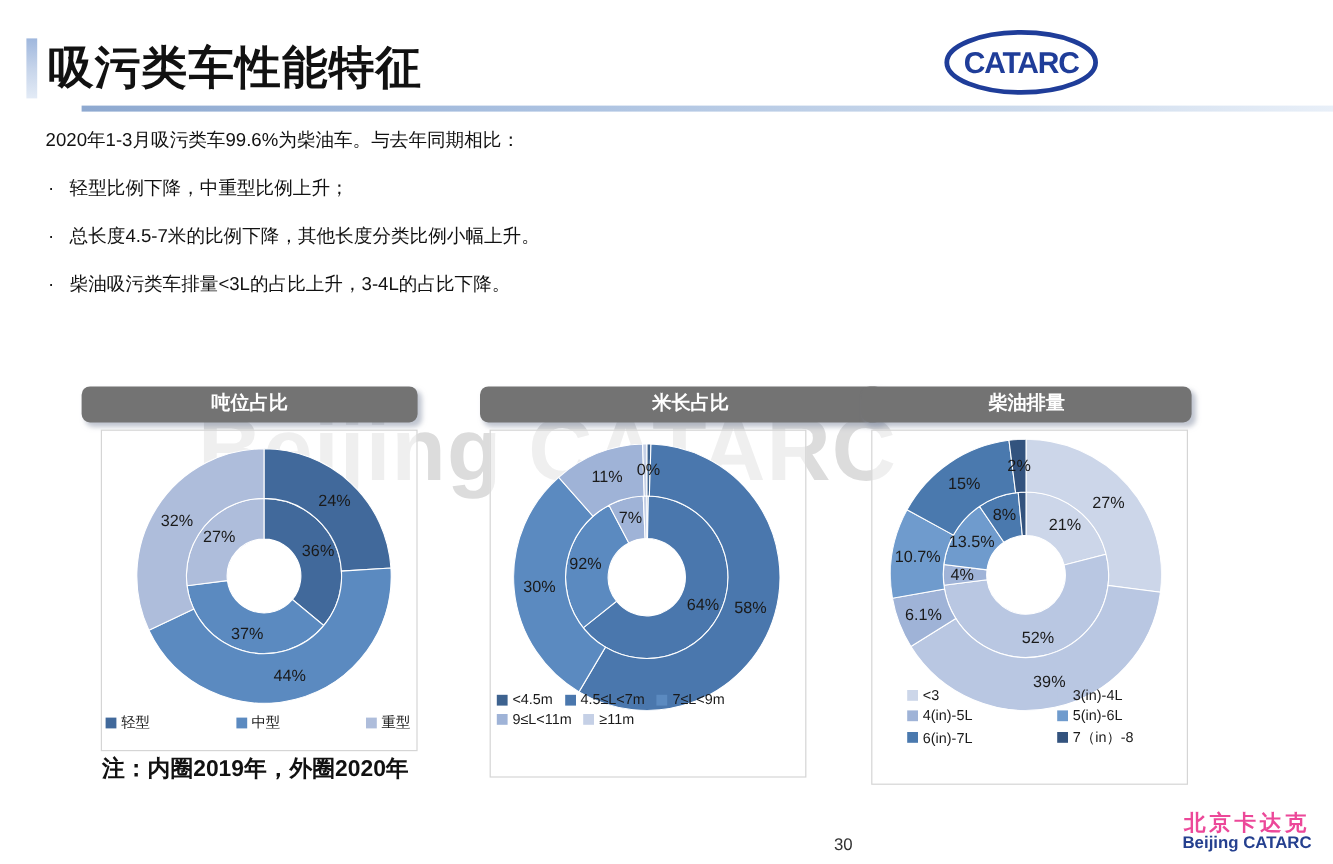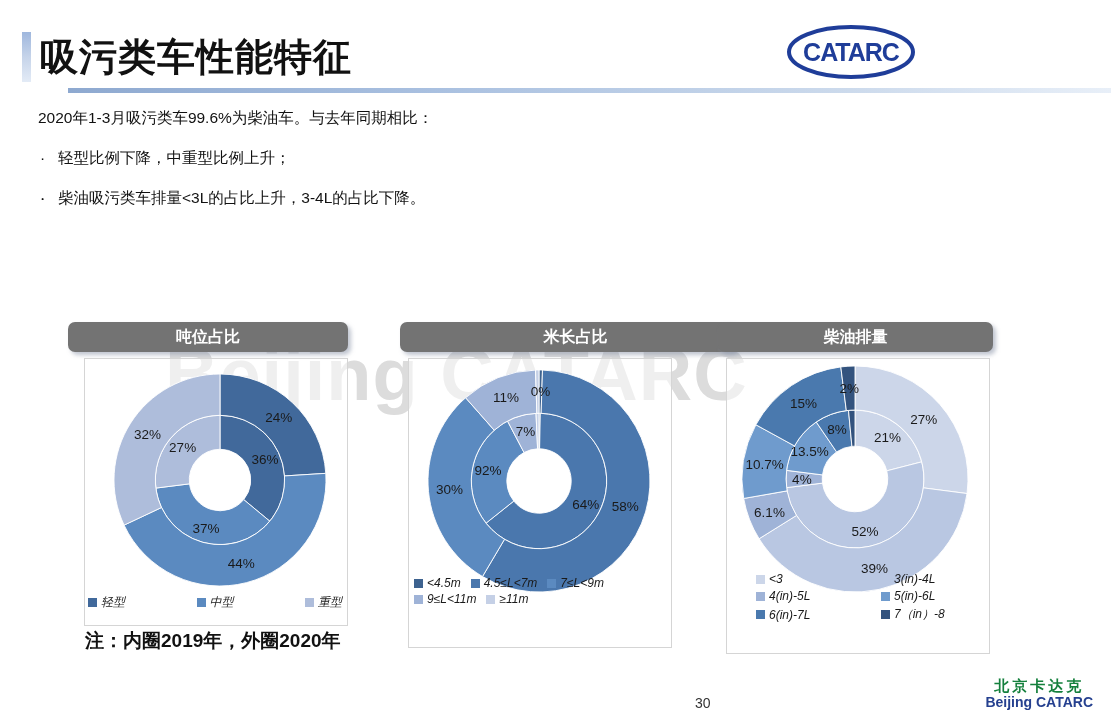--- a/index.html
+++ b/index.html
@@ -52,29 +52,29 @@
   }
   .donut-wrap{position:absolute;}
   .donut{width:100%;height:100%;display:block;}
   .dlabel{
     position:absolute;font-size:13.5px;color:#1a1a1a;
     white-space:nowrap;transform:translate(-50%,-50%);
   }
   .legend{position:absolute;display:flex;flex-wrap:wrap;}
   .legend-item{display:flex;align-items:center;white-space:nowrap;}
   .swatch{width:9px;height:9px;margin-right:4px;display:inline-block;}
-  .legend-label{font-size:12px;color:#1a1a1a;font-style:italic;}
+  .legend-label{font-size:12px;color:#1a1a1a;}
   #note{
     position:absolute;left:85px;top:628px;font-size:19px;font-weight:bold;color:#111;
     white-space:nowrap;z-index:3;
   }
   
   #page-number{position:absolute;left:695px;top:695px;font-size:14px;color:#333;}
   #footer-brand{position:absolute;right:18px;top:678px;text-align:center;line-height:16px;}
-  #footer-cn{font-size:15px;font-weight:bold;color:#15803d;letter-spacing:3px;}
+  #footer-cn{font-size:18px;font-weight:bold;color:#ec4899;letter-spacing:3px;}
   #footer-en{font-size:14px;font-weight:bold;color:#25408f;}
 </style>
 </head>
 <body>
 
 <div id="header">
   <div id="title-accent"></div>
   <div id="page-title">吸污类车性能特征</div>
   <div id="header-rule"></div>
   <div id="logo">
@@ -86,20 +86,21 @@
 </div>
 
 <div id="body-text">
   <p class="lead">2020年1-3月吸污类车99.6%为柴油车。与去年同期相比：</p>
   <p class="bullet">
     <span class="dot">·</span>
     <span>轻型比例下降，中重型比例上升；</span>
   </p>
   <p class="bullet">
     <span class="dot">·</span>
+    <span>总长度4.5-7米的比例下降，其他长度分类比例小幅上升。</span>
   </p>
   <p class="bullet">
     <span class="dot">·</span>
     <span>柴油吸污类车排量&lt;3L的占比上升，3-4L的占比下降。</span>
   </p>
 </div>
 
 <div id="watermark">Beijing CATARC</div>
 
 <div class="panel" id="panel-0" style="left:68px;top:322px;width:300px;height:300px;">

